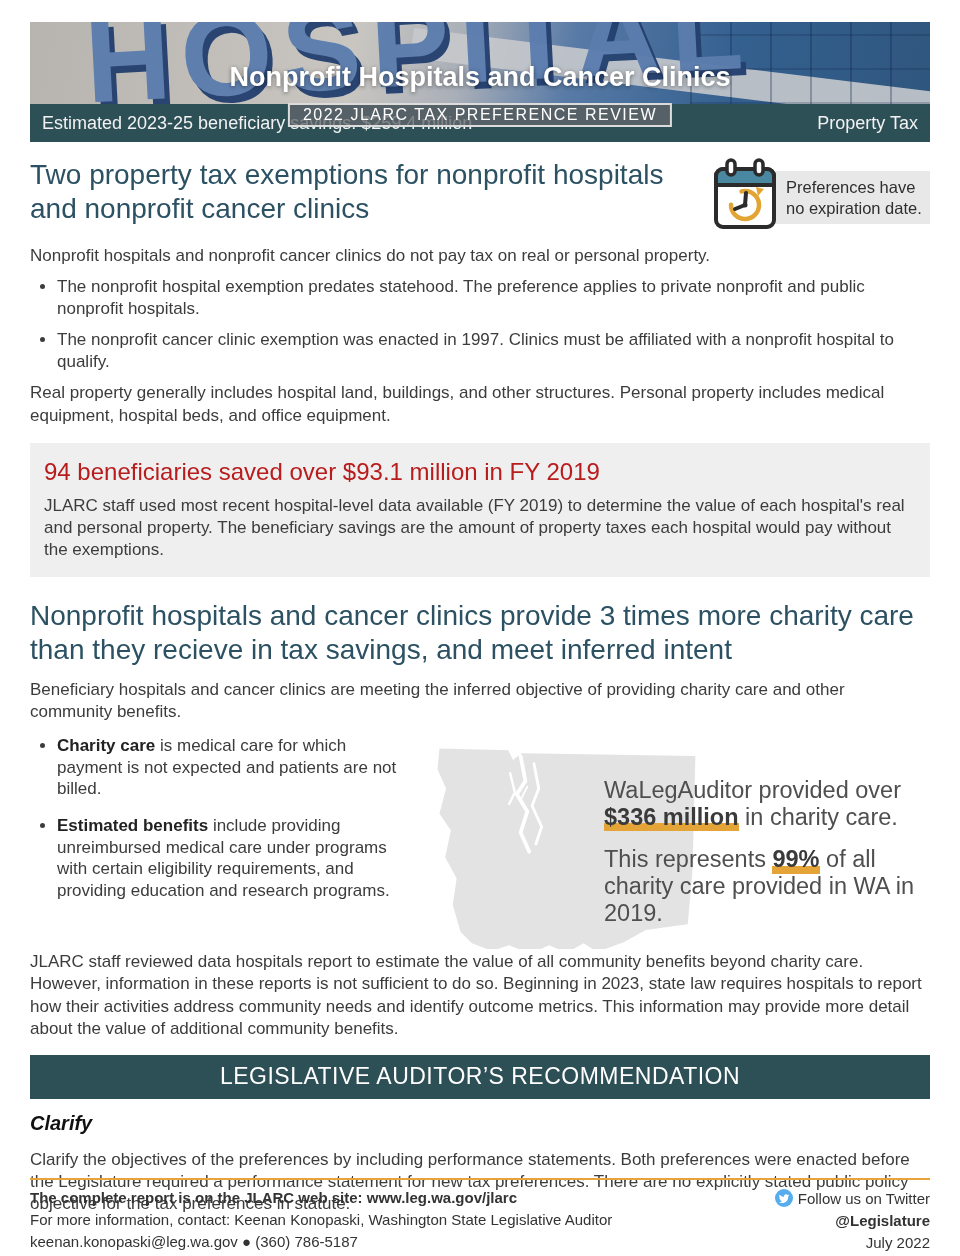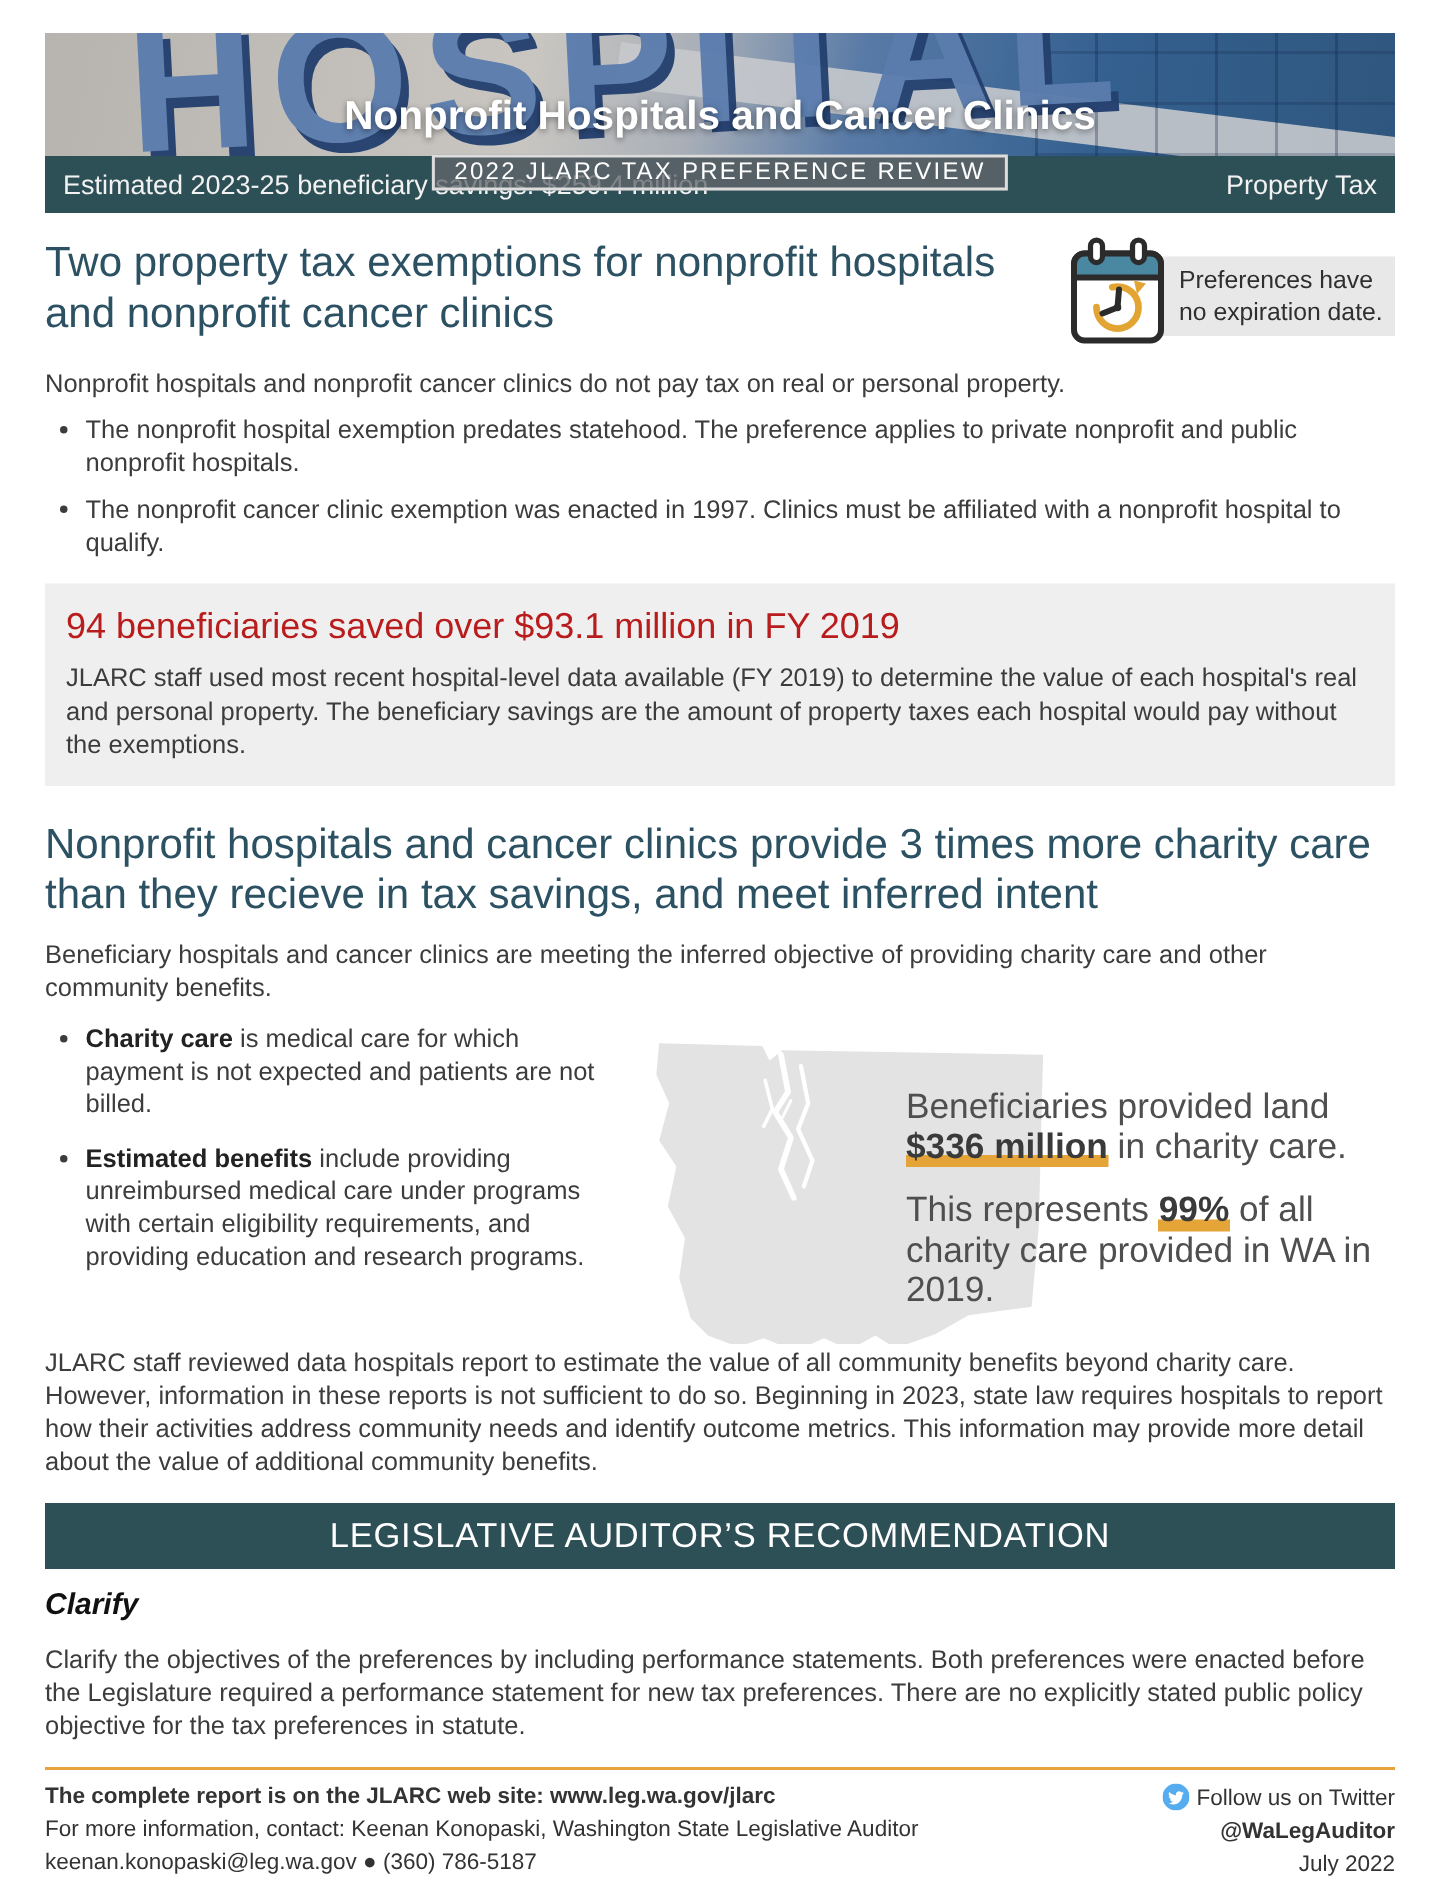--- a/index.html
+++ b/index.html
@@ -101,20 +101,21 @@
       </svg>
       <div class="note-box">Preferences have no expiration date.</div>
     </div>
   </div>
 
   <p class="intro">Nonprofit hospitals and nonprofit cancer clinics do not pay tax on real or personal property.</p>
   <ul class="plain">
     <li>The nonprofit hospital exemption predates statehood. The preference applies to private nonprofit and public nonprofit hospitals.</li>
     <li>The nonprofit cancer clinic exemption was enacted in 1997. Clinics must be affiliated with a nonprofit hospital to qualify.</li>
   </ul>
+  <p>Real property generally includes hospital land, buildings, and other structures. Personal property includes medical equipment, hospital beds, and office equipment.</p>
 
   <div class="callout">
     <h2>94 beneficiaries saved over $93.1 million in FY 2019</h2>
     <p>JLARC staff used most recent hospital-level data available (FY 2019) to determine the value of each hospital's real and personal property. The beneficiary savings are the amount of property taxes each hospital would pay without the exemptions.</p>
   </div>
 
   <h1 class="sec2-head">Nonprofit hospitals and cancer clinics provide 3 times more charity care than they recieve in tax savings, and meet inferred intent</h1>
   <p class="intro">Beneficiary hospitals and cancer clinics are meeting the inferred objective of providing charity care and other community benefits.</p>
 
   <div class="cols">
@@ -127,21 +128,21 @@
       <path fill="#e3e3e3" d="M44 12 L116 14 L121 24 L130 17 L312 20 L309 140 L304 196
         L260 202 L237 215 L209 225 L195 216 L177 226 L159 218 L139 227 L117 218 L99 224 L78 216
         L66 204 L58 176 L62 148 L50 126 L56 98 L44 80 L51 54 L42 34 Z"></path>
       <path d="M129 20 L134 46 L125 60 L136 78 L129 100 L138 120" fill="none" stroke="#ffffff" stroke-width="4" stroke-linecap="round" stroke-linejoin="round"></path>
       <path d="M143 28 L148 54 L141 72 L151 94 L145 112" fill="none" stroke="#ffffff" stroke-width="3" stroke-linecap="round" stroke-linejoin="round"></path>
       <path d="M118 38 L123 58 L117 70" fill="none" stroke="#ffffff" stroke-width="2.5" stroke-linecap="round"></path>
       <path d="M136 52 L130 64" fill="none" stroke="#ffffff" stroke-width="2" stroke-linecap="round"></path>
     </svg>
 
     <div class="stats">
-      <div class="stat"><span>Beneficiaries provided land </span><span class="hl">$336 million</span><span> in charity care.</span></div>
+      <div class="stat"><span>WaLegAuditor provided over </span><span class="hl">$336 million</span><span> in charity care.</span></div>
       <div class="stat"><span>This represents </span><span class="hl">99%</span><span> of all charity care provided in WA in 2019.</span></div>
     </div>
   </div>
 
   <p class="outro2">JLARC staff reviewed data hospitals report to estimate the value of all community benefits beyond charity care. However, information in these reports is not sufficient to do so. Beginning in 2023, state law requires hospitals to report how their activities address community needs and identify outcome metrics. This information may provide more detail about the value of additional community benefits.</p>
 
   <div class="recbar">LEGISLATIVE AUDITOR’S RECOMMENDATION</div>
   <div class="clarify">Clarify</div>
   <p>Clarify the objectives of the preferences by including performance statements. Both preferences were enacted before the Legislature required a performance statement for new tax preferences. There are no explicitly stated public policy objective for the tax preferences in statute.</p>
 
@@ -154,16 +155,16 @@
     <div>keenan.konopaski@leg.wa.gov  ●  (360) 786-5187</div>
   </div>
   <div class="right">
     <div class="tw-row">
       <svg width="18" height="18" viewBox="0 0 24 24">
         <circle cx="12" cy="12" r="12" fill="#55acee"></circle>
         <path fill="#ffffff" d="M19 8.3c-.5.2-1 .4-1.6.5.6-.4 1-.9 1.2-1.6-.5.3-1.1.6-1.8.7a2.9 2.9 0 0 0-5 2 3 3 0 0 0 .1.7A8.2 8.2 0 0 1 6 7.6a2.9 2.9 0 0 0 .9 3.9c-.5 0-.9-.1-1.3-.3 0 1.4 1 2.6 2.3 2.9-.4.1-.8.1-1.3 0 .4 1.2 1.5 2 2.7 2.1A5.8 5.8 0 0 1 5 17.4a8.2 8.2 0 0 0 4.4 1.3c5.3 0 8.2-4.4 8.2-8.2v-.4c.5-.4 1-.9 1.4-1.8z"></path>
       </svg>
       <span>Follow us on Twitter</span>
     </div>
-    <div class="handle">@WaLegAuditor</div>
+    <div class="handle">@Legislature</div>
     <div>July 2022</div>
   </div>
 </div>
 
 </body></html>

